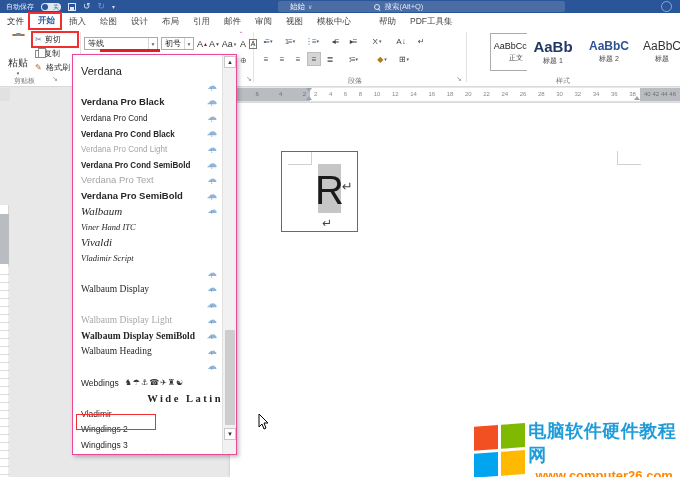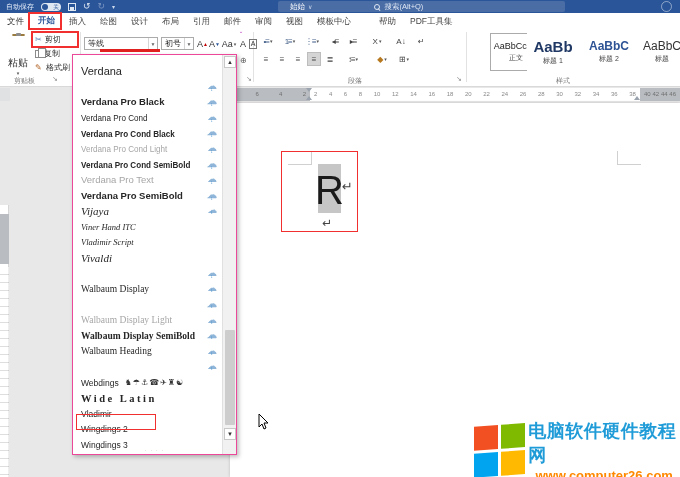--- a/index.html
+++ b/index.html
@@ -111,21 +111,21 @@
   .fd-item .nm { flex:1; overflow:hidden; }
   .cloud { position:absolute; right:4px; top:1px; width:12px; height:12px; color:#8fb6d9; font-size:10px; line-height:12px; }
   .cloud i { position:absolute; left:3.5px; top:3px; font-style:normal; font-size:5px; color:#1e7ac4; }
   .fb { font-weight:bold; }
   .fgray { color:#a6a6a6; }
   .fserif { font-family:"Liberation Serif", serif; }
   .fital { font-style:italic; }
   .fcond .nm { transform:scaleX(.85); transform-origin:left; }
   .fbig { font-size:11px; }
   .fsmall { font-size:8.5px; }
-  .fwide { font-family:"Liberation Serif", serif; font-weight:bold; letter-spacing:2.5px; font-size:10.5px; }
+  .fwide { font-family:"Liberation Serif", serif; font-weight:bold; letter-spacing:2.5px; font-size:10.5px;text-align:right; }
   .glyphs { font-size:8px; color:#333; margin-left:6px; letter-spacing:1px; font-family:"DejaVu Sans", sans-serif; }
   .fd-scroll { position:absolute; right:0; top:0; width:14px; height:100%; background:#f1f1f1; border-left:1px solid #e0e0e0; }
   .fd-sbtn { position:absolute; left:1px; width:12px; height:12px; background:#fff; border:1px solid #c8c8c8; color:#333; font-size:6px; text-align:center; line-height:11px; }
   .fd-thumb { position:absolute; left:2px; width:10px; background:#cdcdcd; border-radius:1px; }
   .fd-resize { position:absolute; left:50%; bottom:1px; transform:translateX(-50%); color:#b5b5b5; font-size:6px; letter-spacing:1px; }
   
   .watermark { position:absolute; left:474px; top:419px; display:flex; align-items:center; gap:7px; }
   .wm-logo { position:relative; width:52px; height:52px; transform:skewY(-4deg); }
   .wm-pane { position:absolute; width:24px; height:24px; }
   .wm-text { display:flex; flex-direction:column; align-items:center; }
@@ -403,31 +403,31 @@
         </div>
       <div class="fd-item fgray">
           <span class="nm">Verdana Pro Text</span>
           <span class="cloud">☁<i>↓</i></span>
         </div>
       <div class="fd-item fb">
           <span class="nm">Verdana Pro SemiBold</span>
           <span class="cloud">☁<i>↓</i></span>
         </div>
       <div class="fd-item fserif fital fbig">
-          <span class="nm">Vijaya</span>
+          <span class="nm">Walbaum</span>
           <span class="cloud">☁<i>↓</i></span>
         </div>
       <div class="fd-item fserif fital fsmall">
           <span class="nm">Viner Hand ITC</span>
         </div>
+      <div class="fd-item fserif fital fbig">
+          <span class="nm">Vivaldi</span>
+        </div>
       <div class="fd-item fserif fital fsmall">
           <span class="nm">Vladimir Script</span>
-        </div>
-      <div class="fd-item fserif fital fbig">
-          <span class="nm">Vivaldi</span>
         </div>
       <div class="fd-item">
           <span class="cloud">☁<i>↓</i></span>
         </div>
       <div class="fd-item fserif">
           <span class="nm">Walbaum Display</span>
           <span class="cloud">☁<i>↓</i></span>
         </div>
       <div class="fd-item fserif fb fbig">
           <span class="cloud">☁<i>↓</i></span>

